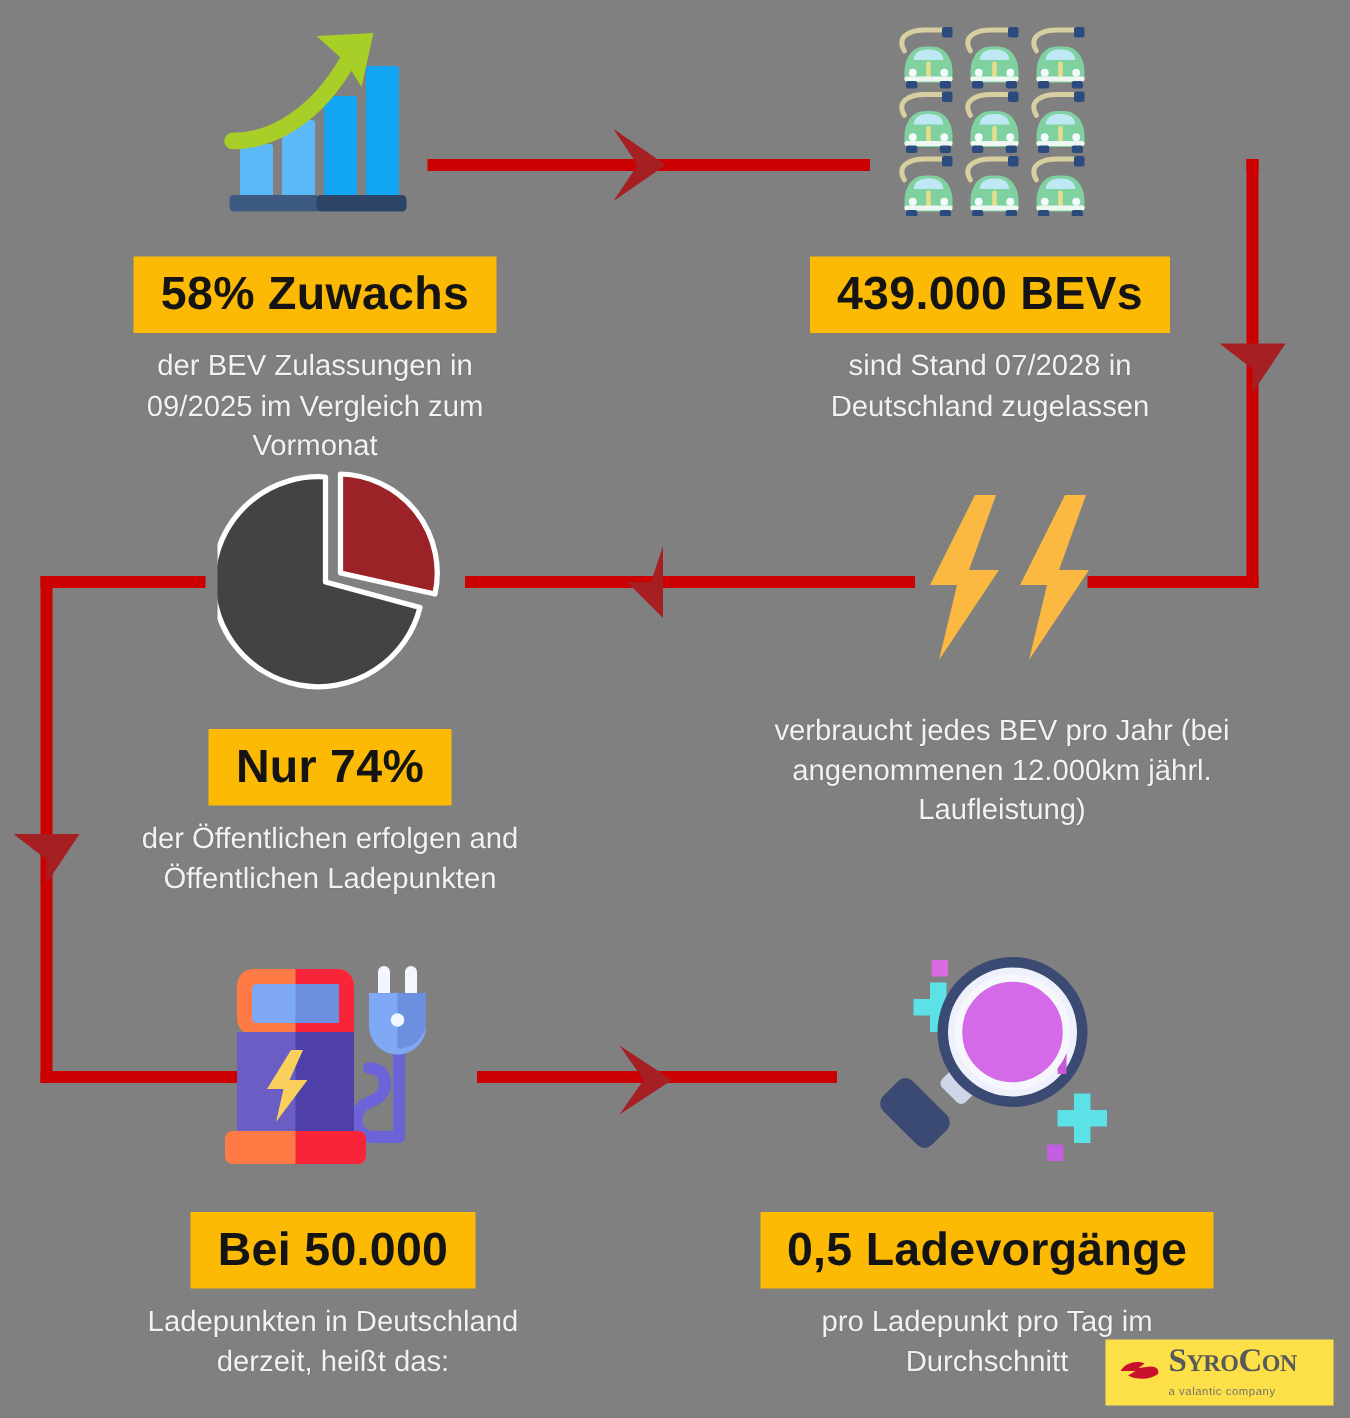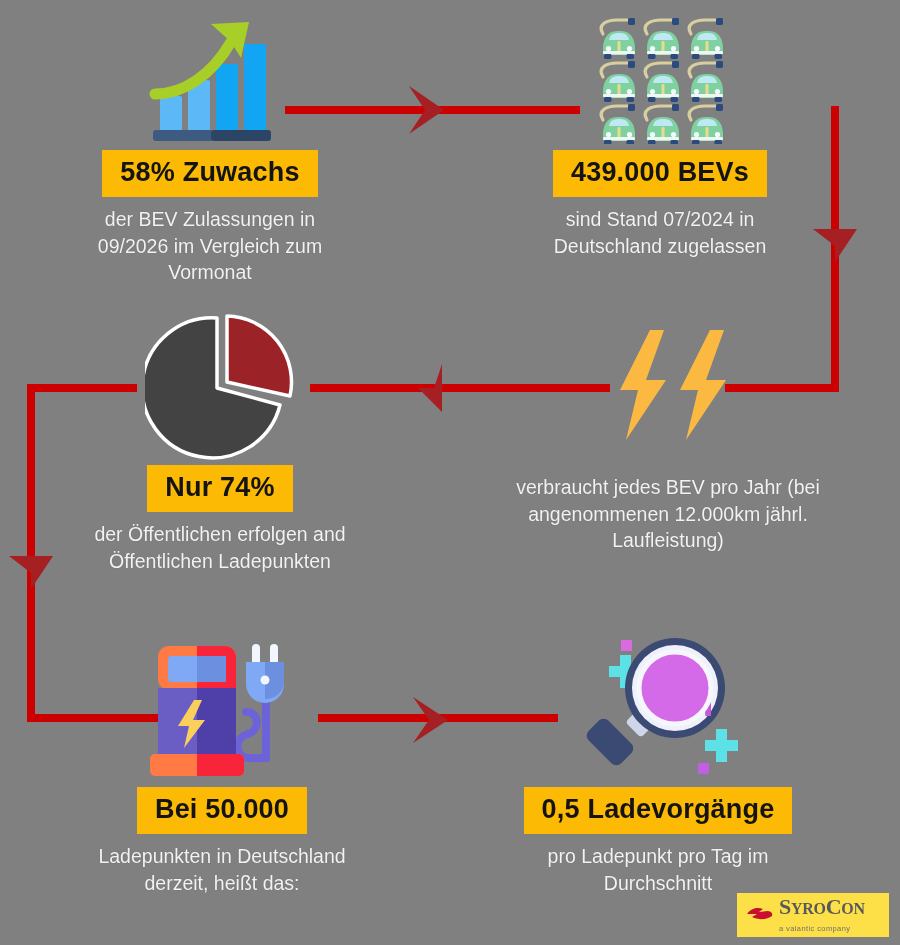--- a/index.html
+++ b/index.html
@@ -30,26 +30,27 @@
   .icon-box {
     height: 140px;
     display: flex;
     align-items: center;
     justify-content: center;
   }
   .badge {
     display: inline-block;
     background: #fcba04;
     color: #141414;
-    font-size: 27px;
+    font-size: 31px;
     font-weight: bold;
     line-height: 1;
     padding: 9px 18px 11px 18px;
     letter-spacing: 0.2px;
     white-space: nowrap;
+    margin-top: 21px;
   }
   .caption {
     margin-top: 9px;
     color: #f2f2f2;
     font-size: 19.5px;
     line-height: 1.36;
     white-space: pre-line;
     text-shadow: 0 0 1px rgba(0,0,0,0.25);
   }
   
@@ -141,21 +142,21 @@
 
         <rect x="8" y="112" width="60" height="11" rx="3" fill="#3d5a80"></rect>
         <rect x="66" y="112" width="60" height="11" rx="3" fill="#2c4466"></rect>
 
         <path d="M10 76 C 38 76, 66 58, 86 24" stroke="#a8cf27" stroke-width="11" fill="none" stroke-linecap="round"></path>
         <path d="M66 6 L104 4 L96 40 L86 24 Z" fill="#a8cf27"></path>
       </svg>
     </div>
     <div><span class="badge">58% Zuwachs</span></div>
     <div class="caption">der BEV Zulassungen in
-09/2026 im Vergleich zum
+09/2025 im Vergleich zum
 Vormonat</div>
   </div>
 
   <div class="cell" id="cell-bevs">
     <div class="icon-box">
       <svg width="130" height="128" viewBox="0 0 130 128">
         <defs>
           <g id="ecar">
 
             <path d="M6 16 C 0 6, 10 2, 20 2 L 33 2" stroke="#d8cfa0" stroke-width="3.2" fill="none" stroke-linecap="round"></path>
@@ -182,21 +183,21 @@
         <use href="#ecar" x="90" y="2"></use>
         <use href="#ecar" x="2" y="45"></use>
         <use href="#ecar" x="46" y="45"></use>
         <use href="#ecar" x="90" y="45"></use>
         <use href="#ecar" x="2" y="88"></use>
         <use href="#ecar" x="46" y="88"></use>
         <use href="#ecar" x="90" y="88"></use>
       </svg>
     </div>
     <div><span class="badge">439.000 BEVs</span></div>
-    <div class="caption">sind Stand 07/2024 in
+    <div class="caption">sind Stand 07/2028 in
 Deutschland zugelassen</div>
   </div>
 
   <div class="cell" id="cell-public">
     <div class="icon-box">
       <svg width="150" height="150" viewBox="0 0 150 150">
 
         <path d="M72 78 L72 8 A70 70 0 1 0 135 95 Z" fill="#434343" stroke="#ffffff" stroke-width="3.5" stroke-linejoin="round"></path>
 
         <path d="M82 72 L82 6 A66 66 0 0 1 145 86 Z" fill="#9b2226" stroke="#ffffff" stroke-width="3.5" stroke-linejoin="round"></path>

